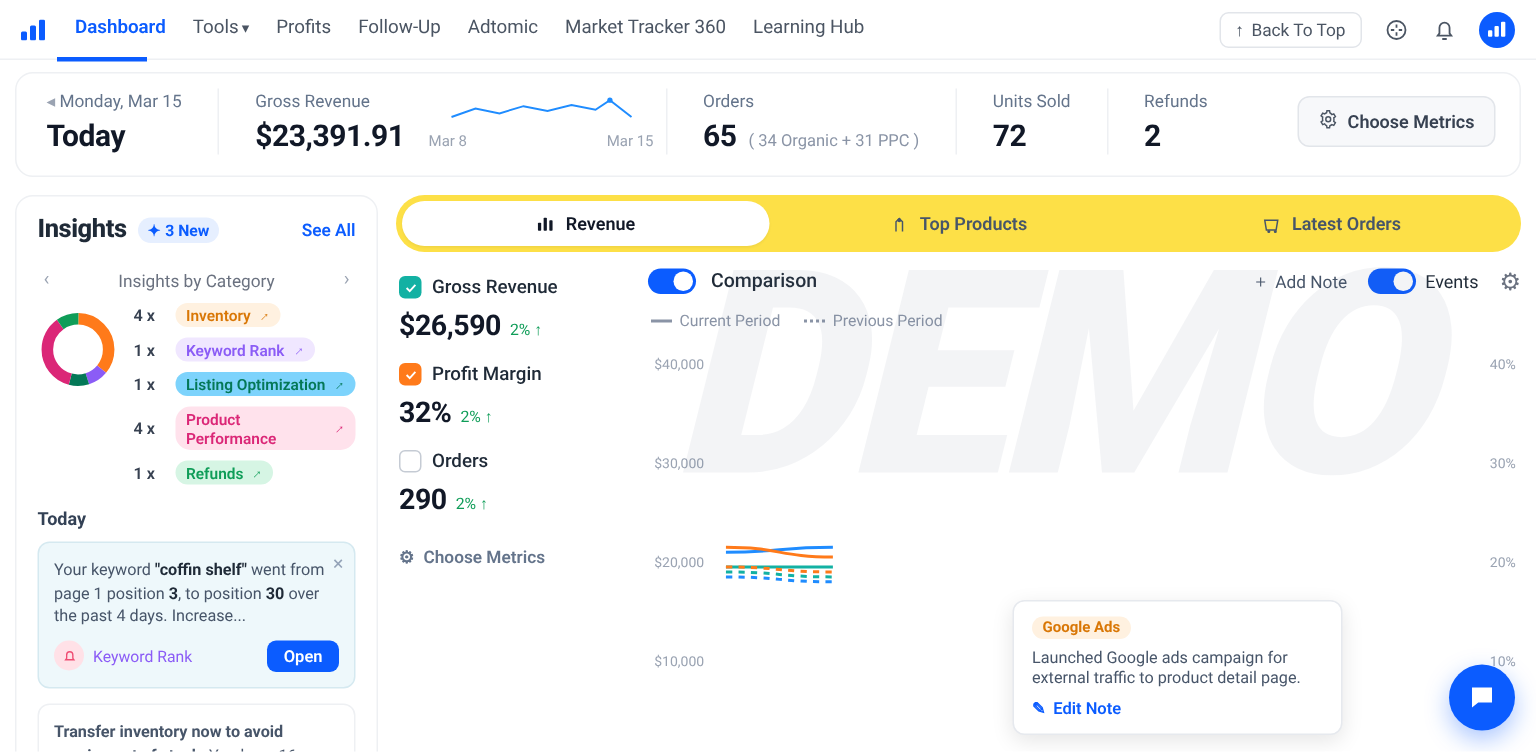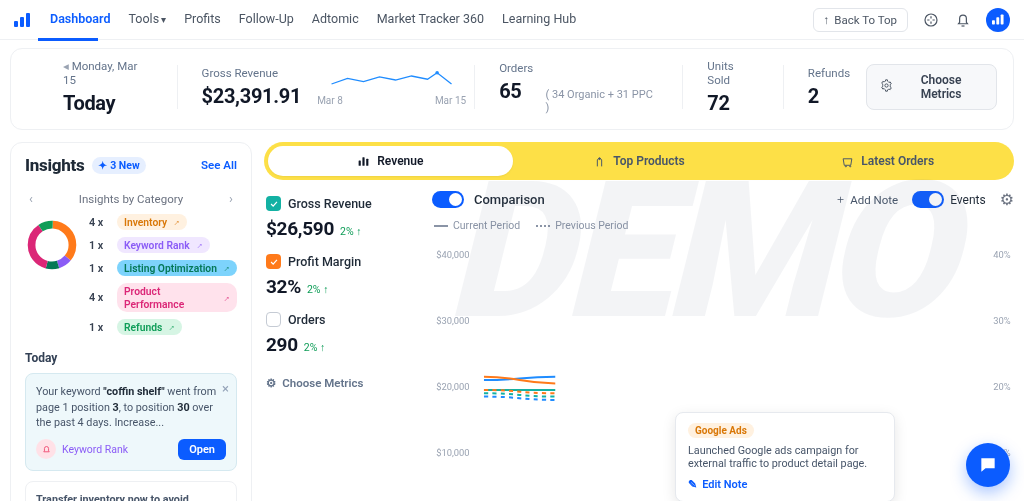--- a/index.html
+++ b/index.html
@@ -15,21 +15,21 @@
 .topnav .chev { font-size:10px; margin-left:2px; }
 .topnav .right { display:flex; align-items:center; gap:14px; }
 .btt { display:flex; align-items:center; gap:5px; font-size:11.5px; color:#4b5563; border:1px solid #e2e5ea; border-radius:6px; padding:4px 10px; cursor:pointer; background:#fff;}
 .iconbtn { width:18px; height:18px; color:#4b5563; cursor:pointer; display:flex; align-items:center; justify-content:center;}
 .avatar { width:24px; height:24px; border-radius:50%; background:#0b5cff; display:flex; align-items:center; justify-content:center; }
 .avatar svg{ width:13px;height:13px; fill:#fff;}
 
 
 .kpibar { display:flex; align-items:center; gap:0; margin:8px 10px 0 10px; border:1px solid #eef0f3; border-radius:10px; padding:10px 16px 14px 16px; }
 .kpi { display:flex; flex-direction:column; gap:4px; padding:0 16px; }
-.kpi.first{padding-left:4px;margin-left:32px;}
+.kpi.first{padding-left:4px;}
 .kpi .lbl { font-size:11.5px; color:#64748b; }
 .kpi .big { font-size:20px; font-weight:700; letter-spacing:-.3px; color:#111827; }
 .kpi .sub { font-size:11px; color:#8a94a6; }
 .kbar-div { width:1px; height:44px; background:#eef0f3; margin:0 8px; }
 .spark { width:150px; height:38px; display:flex; flex-direction:column; justify-content:flex-end;}
 .spark .dates{display:flex; justify-content:space-between; font-size:10px; color:#9aa3b2; margin-top:3px;}
 .choose-metrics { margin-left:auto; display:flex; align-items:center; gap:6px; border:1px solid #e2e5ea; border-radius:8px; padding:8px 13px; font-size:12px; color:#374151; background:#f7f8fa; cursor:pointer; font-weight:600;}
 
 
 .cols { display:flex; gap:12px; margin:12px 10px 0 10px; }
@@ -181,21 +181,21 @@
         <circle cx="132" cy="6" r="2.2" fill="#1f8cff"></circle>
       </svg>
     <div class="dates">
         <span>Mar 8</span>
         <span>Mar 15</span>
       </div>
   </div>
   <div class="kbar-div"></div>
   <div class="kpi">
     <div class="lbl">Orders</div>
-    <div style="display:flex;align-items:baseline;gap:24px;">
+    <div style="display:flex;align-items:baseline;gap:8px;">
       <div class="big">65</div>
       <div class="sub">( 34 Organic + 31 PPC )</div>
     </div>
   </div>
   <div class="kbar-div"></div>
   <div class="kpi">
     <div class="lbl">Units Sold</div>
     <div class="big">72</div>
   </div>
   <div class="kbar-div"></div>

